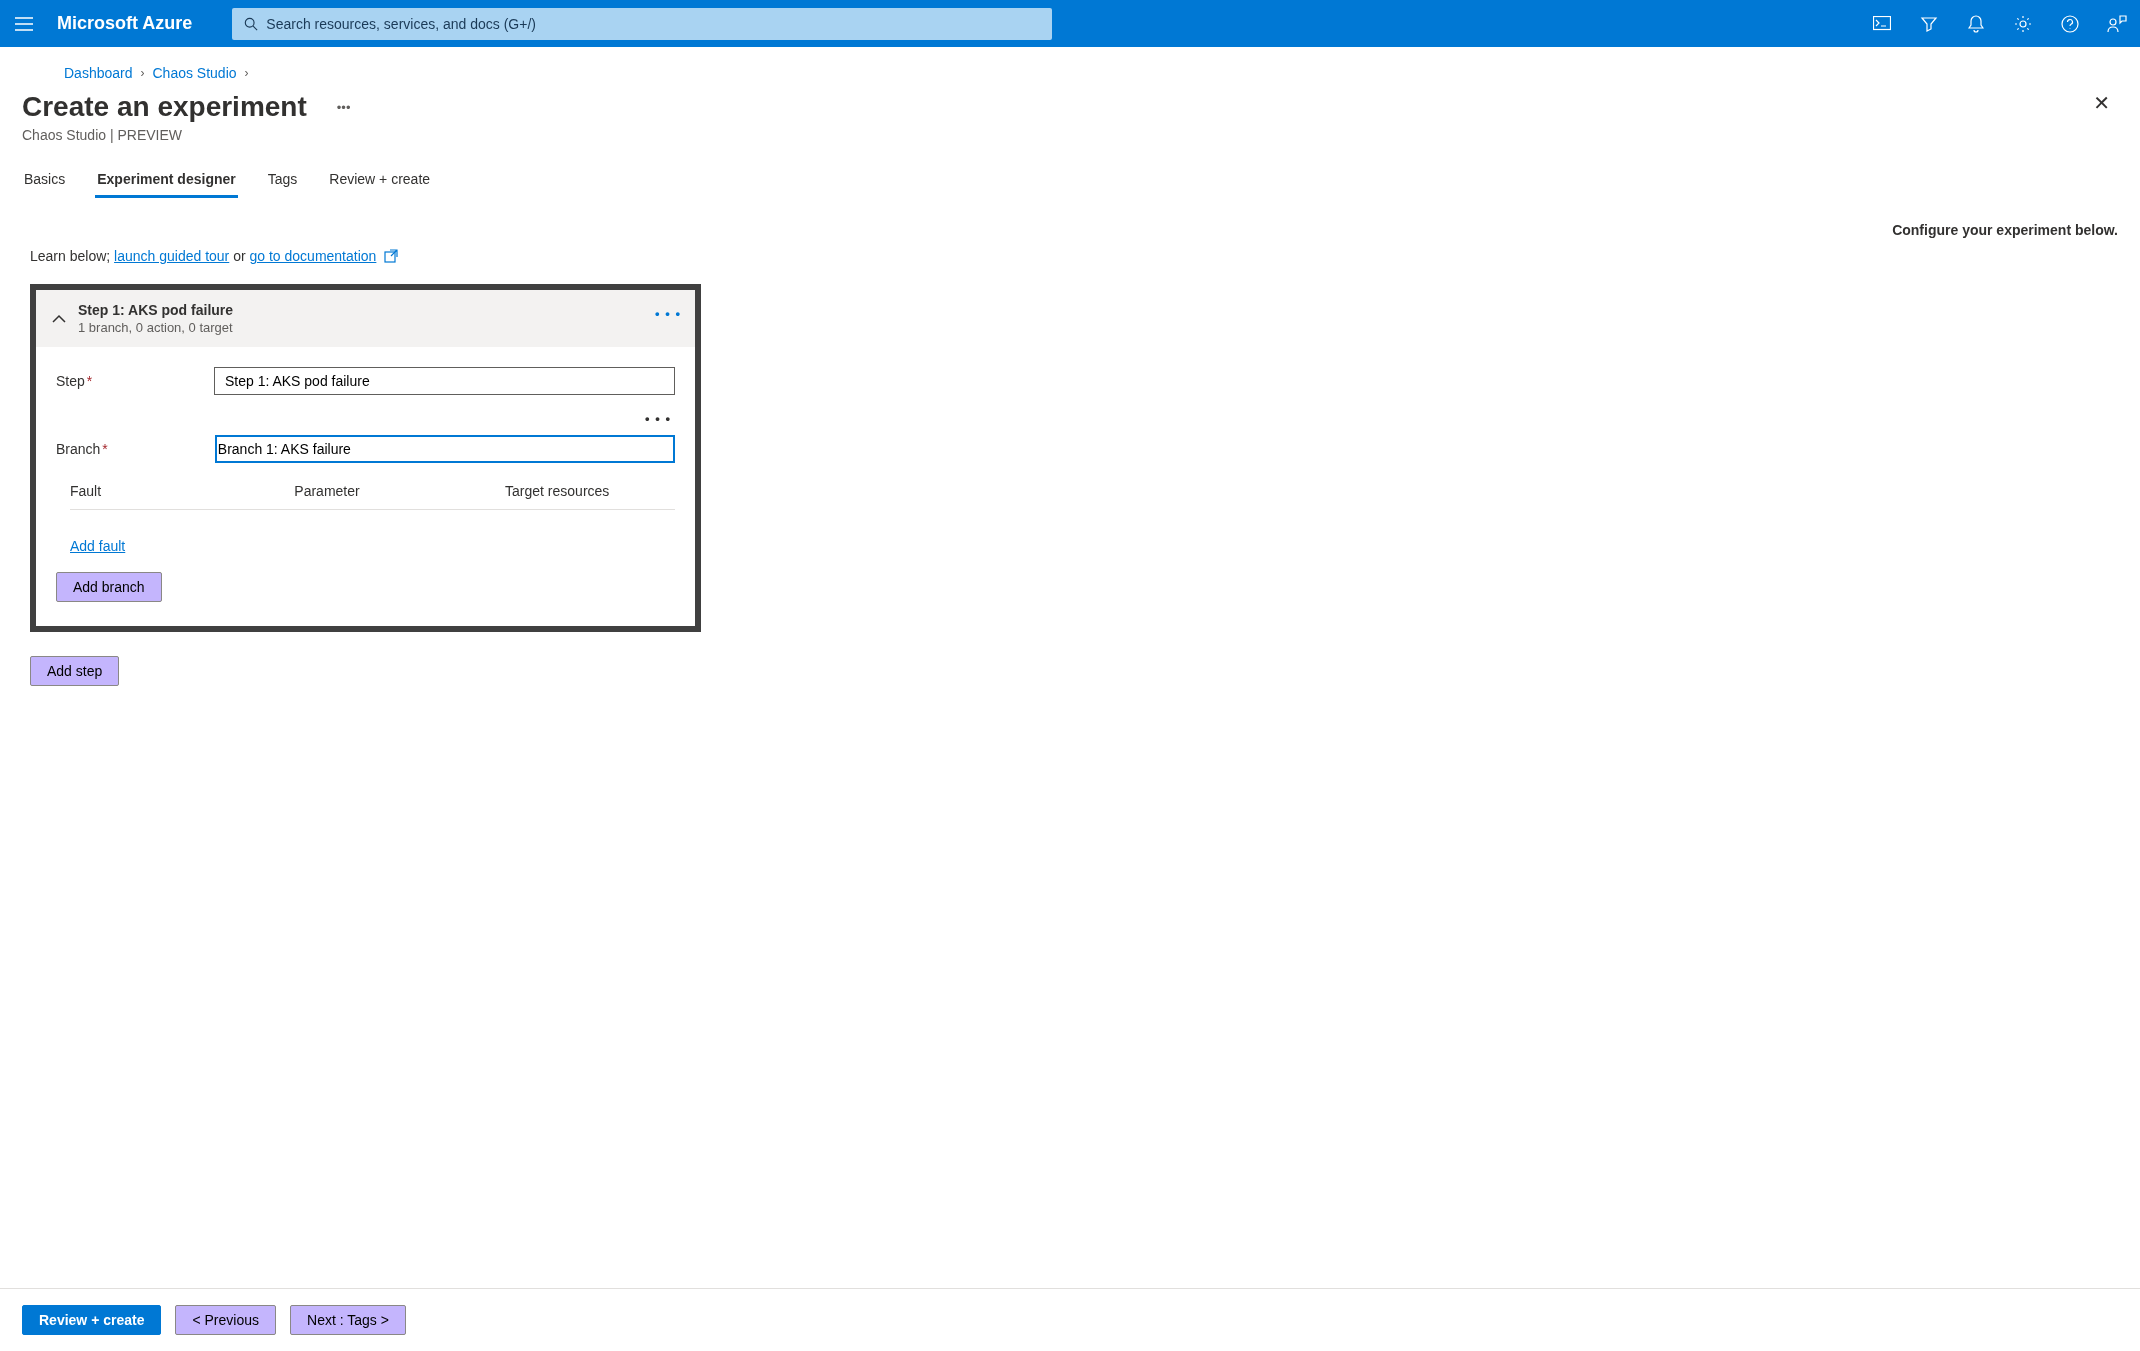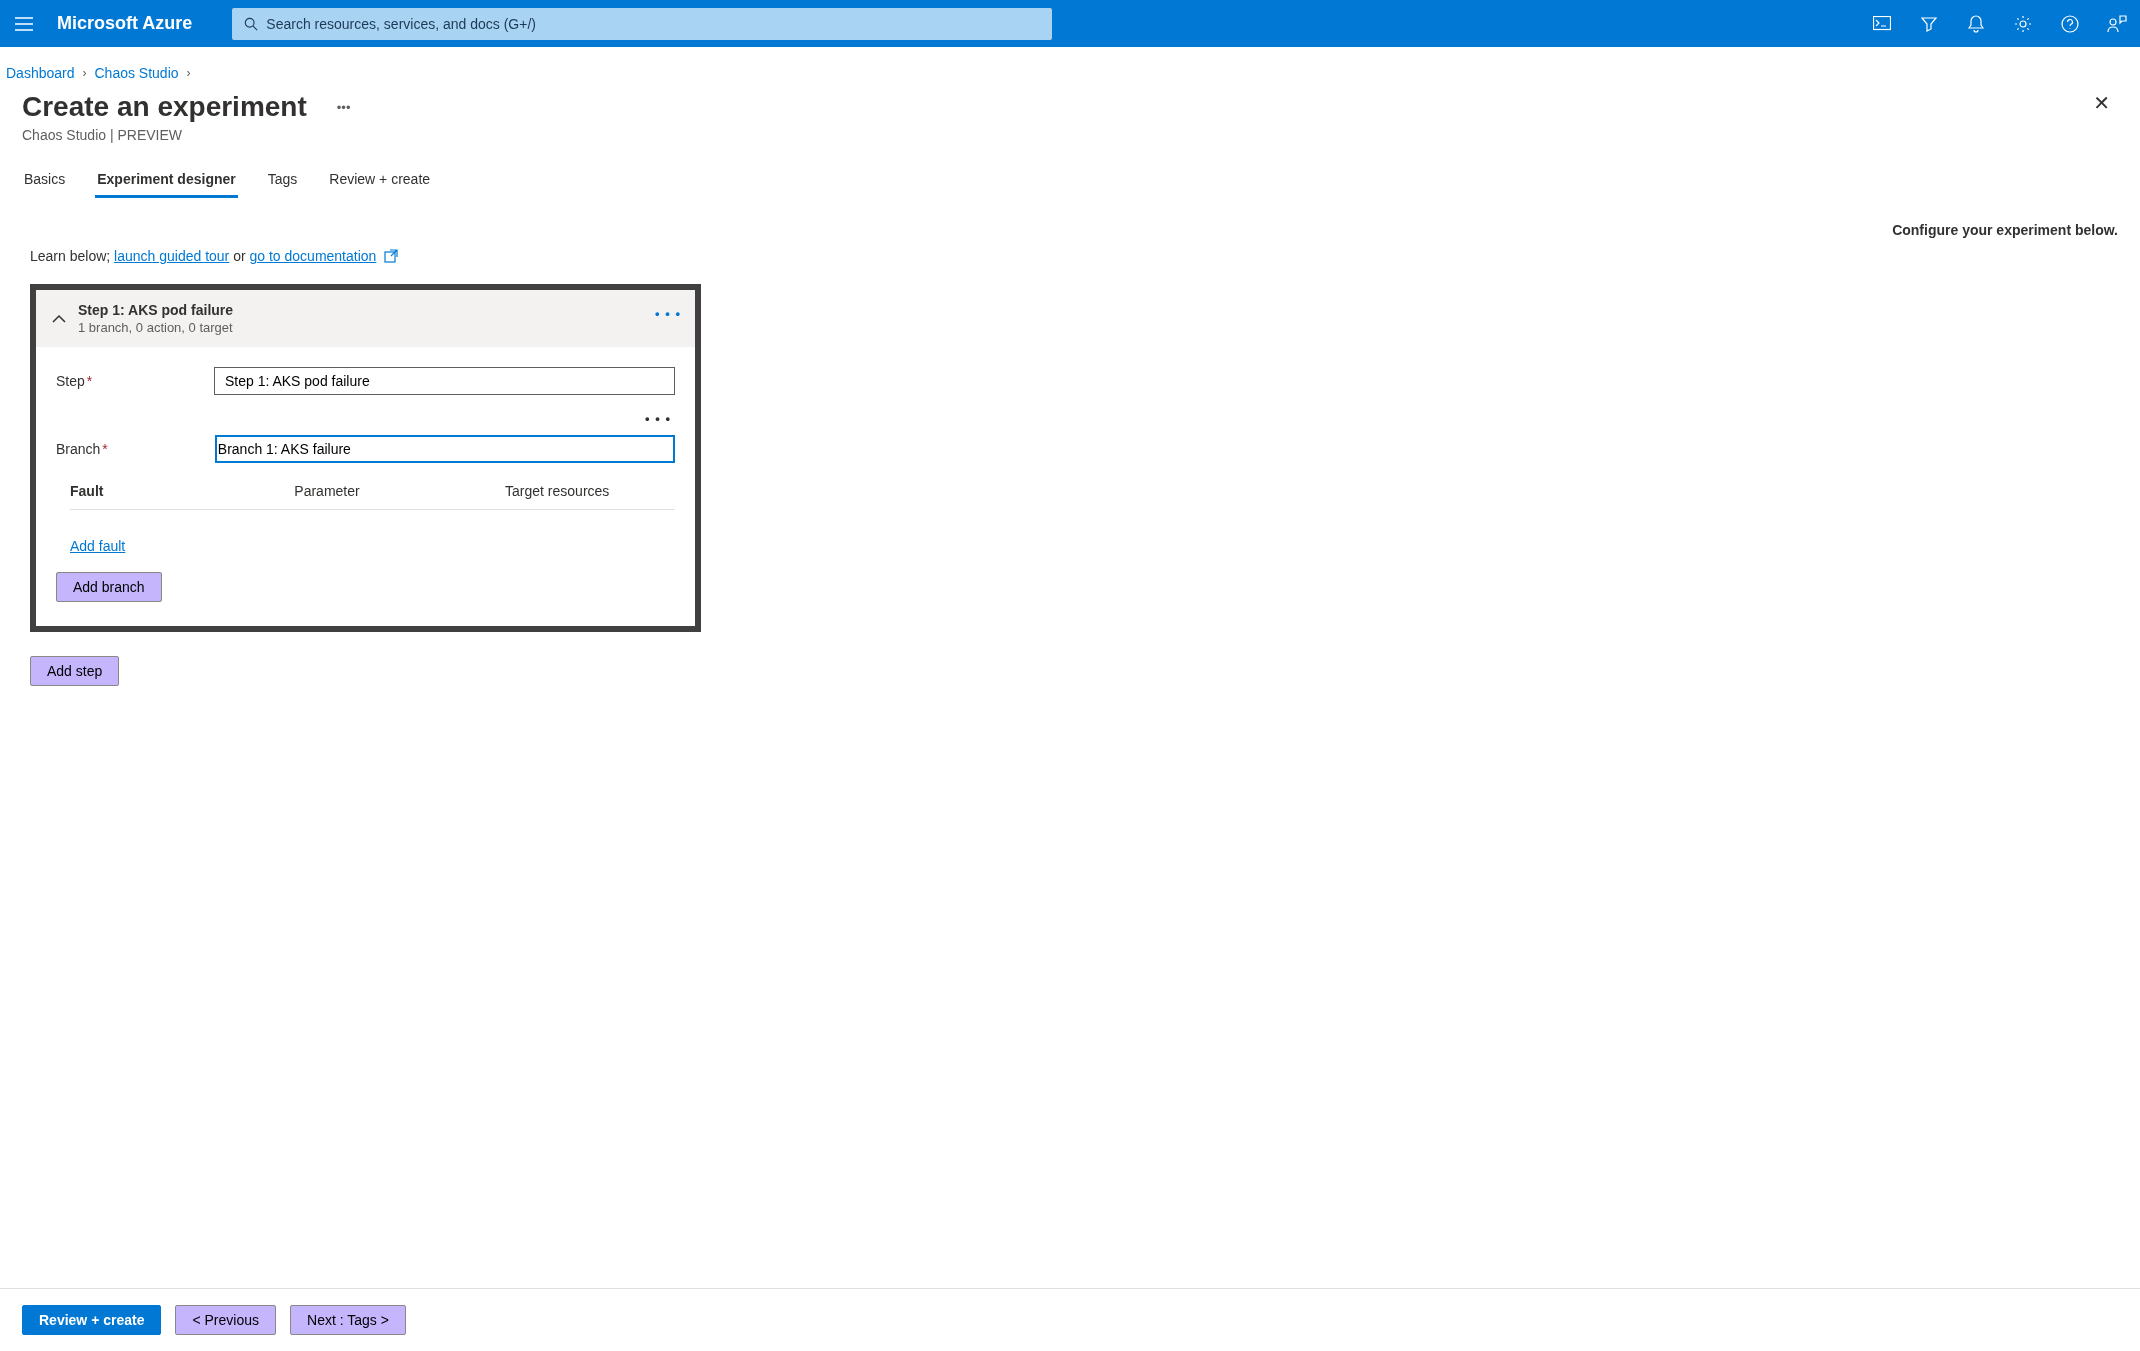--- a/index.html
+++ b/index.html
@@ -10,21 +10,21 @@
 .hamburger { width: 47px; display: flex; align-items: center; justify-content: center; cursor: pointer; }
 .brand { font-size: 18px; font-weight: 600; padding: 0 20px 0 10px; white-space: nowrap; }
 .search-wrap { flex: 1; max-width: 820px; margin-left: 20px; }
 .search-box { background: #a9d3f2; border-radius: 2px; height: 32px; display: flex; align-items: center; padding: 0 12px; color: #1b3a57; }
 .search-box input { background: transparent; border: none; outline: none; flex: 1; font-size: 14px; color: #1b3a57; margin-left: 8px; }
 .search-box input::placeholder { color: #1b3a57; }
 .header-icons { display: flex; margin-left: auto; }
 .header-icon { width: 47px; height: 47px; display: flex; align-items: center; justify-content: center; cursor: pointer; }
 
 
-.breadcrumb { padding: 18px 22px 10px 6px; font-size: 14px; display: flex; align-items: center; gap: 8px; }
+.breadcrumb { padding: 18px 22px 10px 20px; font-size: 14px; display: flex; align-items: center; gap: 8px; margin-left: 44px; }
 .breadcrumb a { color: #0078d4; text-decoration: none; }
 .breadcrumb .chev { color: #605e5c; font-size: 12px; }
 
 
 .title-row { padding: 0 22px 4px 22px; display: flex; align-items: center; position: relative; }
 .title-row h1 { font-size: 28px; font-weight: 600; }
 .title-more { margin-left: 30px; color: #605e5c; cursor: pointer; }
 .title-close { position: absolute; right: 30px; top: 0; font-size: 20px; color: #323130; cursor: pointer; }
 .subtitle { padding: 0 22px 20px 22px; color: #605e5c; font-size: 14px; }
 
@@ -53,21 +53,21 @@
 .field-label { width: 200px; font-size: 14px; }
 .req { color: #a4262c; margin-left: 2px; }
 .field-input { width: 578px; height: 28px; border: 1px solid #605e5c; padding: 0 10px; font-size: 14px; outline: none; }
 .field-input.focused { border: 2px solid #0078d4; height: 28px; padding: 0 1px; }
 .row-more { color: #323130; cursor: pointer; position: absolute; right: 4px; top: -24px; font-weight: bold; letter-spacing: 1px; }
 
 
 .fault-table { margin-top: 20px; margin-left: 14px; }
 .table-header { display: flex; border-bottom: 1px solid #e1dfdd; padding-bottom: 10px; }
 .th { font-size: 14px; }
-.th1 { width: 264px; font-weight: bold; }
+.th1 { width: 264px; }
 .th2 { width: 248px; }
 .th3 { width: 200px; }
 .add-fault { margin-top: 28px; }
 .add-fault a { color: #0078d4; text-decoration: underline; font-size: 14px; }
 
 .btn { border: 1px solid #8a8886; background: #c4b5fd; padding: 6px 16px; font-size: 14px; cursor: pointer; border-radius: 2px; }
 .add-branch { margin-top: 18px; }
 .add-step { margin-top: 24px; }
 
 

